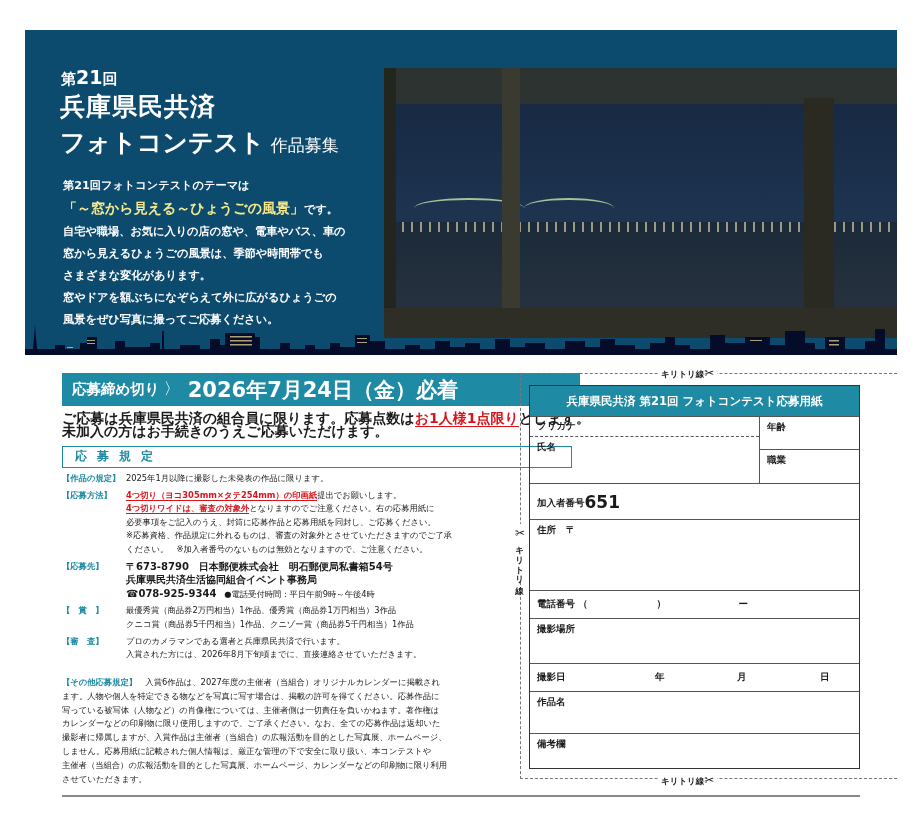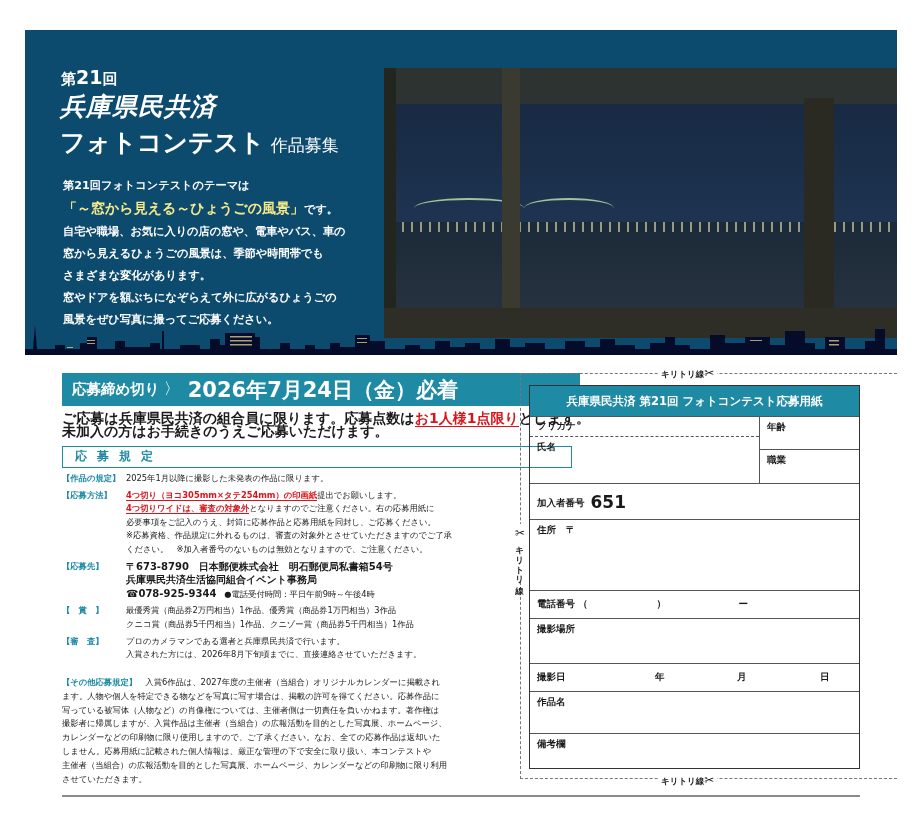--- a/index.html
+++ b/index.html
@@ -3,21 +3,21 @@
 <meta charset="utf-8">
 <style>
   * { box-sizing: border-box; margin: 0; padding: 0; }
   html, body { width: 922px; height: 833px; background: #ffffff; overflow: hidden; }
   body { position: relative; font-family: "DejaVu Sans", "Liberation Sans", sans-serif; color: #1a1a1a; }
 
   
   .banner { position: absolute; left: 25px; top: 30px; width: 872px; height: 325px; background: #0c4a6e; overflow: hidden; }
   .banner .edition { position: absolute; left: 36px; top: 36px; color: #fff; font-size: 15px; font-weight: bold; letter-spacing: 0px; }
   .banner .edition .num { font-size: 19px; }
-  .banner .title1 { position: absolute; left: 35px; top: 60px; color: #fff; font-size: 25px; font-weight: bold; letter-spacing: 1px; font-style: italic; }
+  .banner .title1 { position: absolute; left: 35px; top: 60px; color: #fff; font-size: 25px; font-weight: bold; letter-spacing: 1px; }
   .banner .title2 { position: absolute; left: 35px; top: 96px; color: #fff; font-size: 25px; font-weight: bold; letter-spacing: 0px; white-space: nowrap; }
   .banner .title2 .sub { font-size: 17px; font-weight: normal; margin-left: 6px; }
   .banner .intro { position: absolute; left: 38px; top: 145px; width: 320px; color: #fff; font-size: 11.2px; line-height: 22px; font-weight: bold; }
   .banner .intro .theme { color: #f5e98a; font-size: 14px; }
   .banner .intro .line { display: block; white-space: nowrap; }
 
   .photo { position: absolute; left: 359px; top: 38px; width: 513px; height: 270px; background: #1c2a3c; overflow: hidden; }
   .photo .sky { position: absolute; left: 0; top: 0; width: 100%; height: 62%; background: linear-gradient(#16263f, #1e3552); }
   .photo .city { position: absolute; left: 0; top: 57%; width: 100%; height: 43%; background: linear-gradient(#1b2a39, #2a3440); }
   .photo .lights { position: absolute; left: 0; top: 57%; width: 100%; height: 10px;
@@ -69,21 +69,21 @@
   .frow { position: relative; border-top: 1.2px solid #555; }
   .flabel { position: absolute; left: 7px; top: 4px; font-size: 9.5px; font-weight: bold; white-space: nowrap; }
   .name-block { position: relative; height: 67px; border-top: 1.2px solid #555; }
   .name-left { position: absolute; left: 0; top: 0; width: 230px; height: 100%; border-right: 1.2px solid #555; }
   .furigana { position: absolute; left: 0; top: 0; width: 100%; height: 20px; border-bottom: 1px dashed #555; }
   .furigana .flabel { top: 3px; }
   .shimei { position: absolute; left: 0; top: 20px; width: 100%; height: 47px; }
   .name-right { position: absolute; left: 230px; top: 0; width: 99px; height: 100%; }
   .age { position: absolute; left: 0; top: 0; width: 100%; height: 33px; border-bottom: 1.2px solid #555; }
   .job { position: absolute; left: 0; top: 33px; width: 100%; height: 34px; }
-  .member-num { font-size: 17px; font-weight: bold; margin-left: 6px; vertical-align: -2px; }
+  .member-num { font-size: 17px; font-weight: bold; vertical-align: -2px; }
   .phone-row .flabel span { display: inline-block; }
   .date-row .part { position: absolute; top: 4px; font-size: 9.5px; font-weight: bold; }
 </style>
 </head>
 <body>
 
 <div class="banner">
   <div class="edition">
     <span>第</span><span class="num">21</span><span>回</span>
   </div>
@@ -183,22 +183,22 @@
       <div>プロのカメラマンである選者と兵庫県民共済で行います。</div>
       <div>入賞された方には、2026年8月下旬頃までに、直接連絡させていただきます。</div>
     </div>
   </div>
 </div>
 
 <div class="other">
   <span class="line"><span class="tag">【その他応募規定】</span><span>　入賞6作品は、2027年度の主催者（当組合）オリジナルカレンダーに掲載され</span></span>
   <span class="line">ます。人物や個人を特定できる物などを写真に写す場合は、掲載の許可を得てください。応募作品に</span>
   <span class="line">写っている被写体（人物など）の肖像権については、主催者側は一切責任を負いかねます。著作権は</span>
+  <span class="line">カレンダーなどの印刷物に限り使用しますので、ご了承ください。なお、全ての応募作品は返却いた</span>
   <span class="line">撮影者に帰属しますが、入賞作品は主催者（当組合）の広報活動を目的とした写真展、ホームページ、</span>
-  <span class="line">カレンダーなどの印刷物に限り使用しますので、ご了承ください。なお、全ての応募作品は返却いた</span>
   <span class="line">しません。応募用紙に記載された個人情報は、厳正な管理の下で安全に取り扱い、本コンテストや</span>
   <span class="line">主催者（当組合）の広報活動を目的とした写真展、ホームページ、カレンダーなどの印刷物に限り利用</span>
   <span class="line">させていただきます。</span>
 </div>
 
 <div class="bottom-rule"></div>
 
 <div class="cutbox"></div>
 <div class="cut-label top">
   <span>キリトリ線</span><span class="scissors">✂</span>

